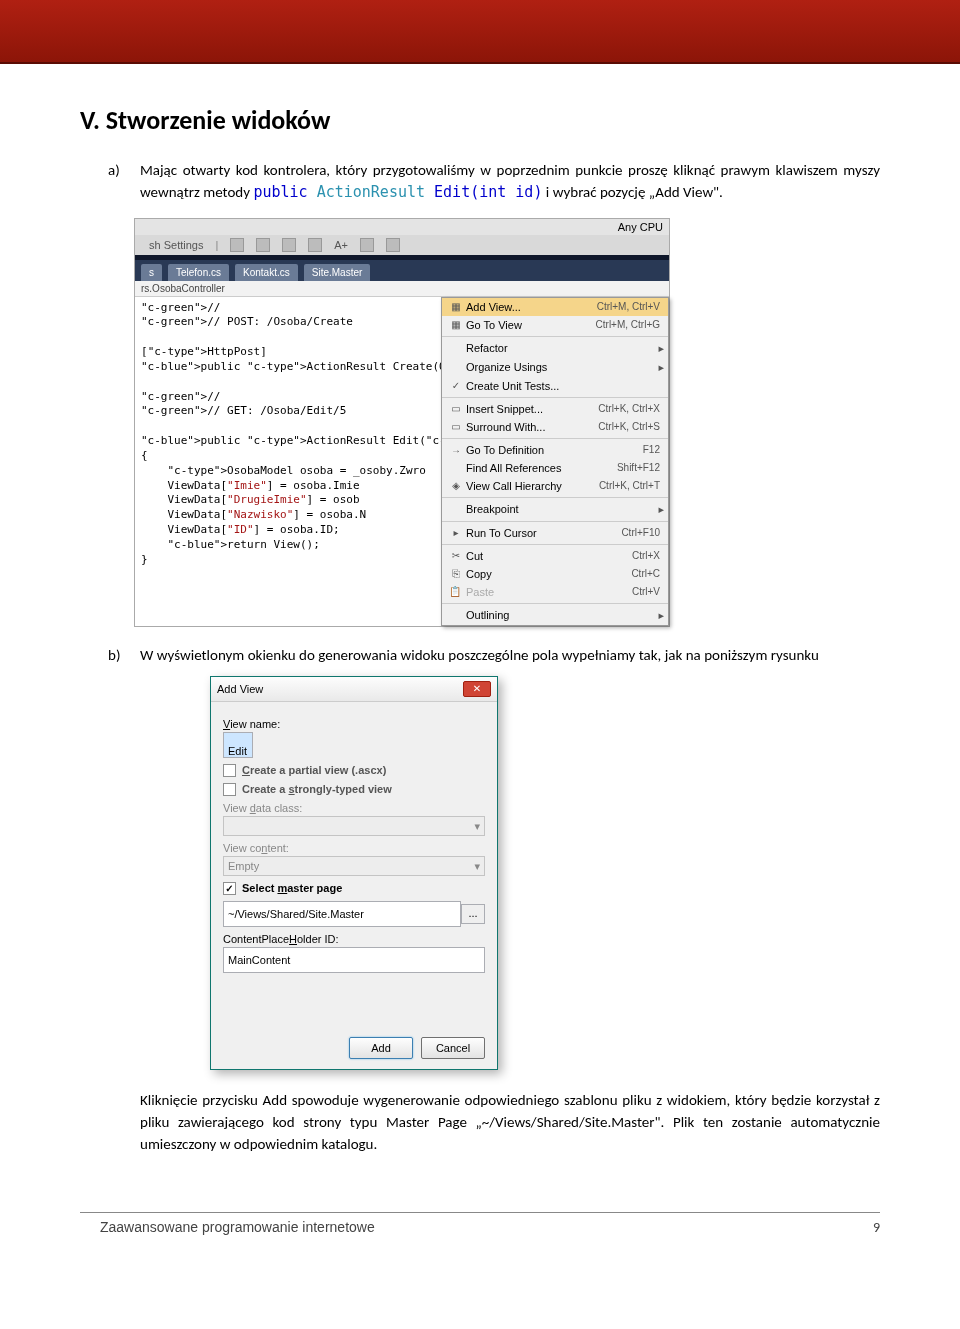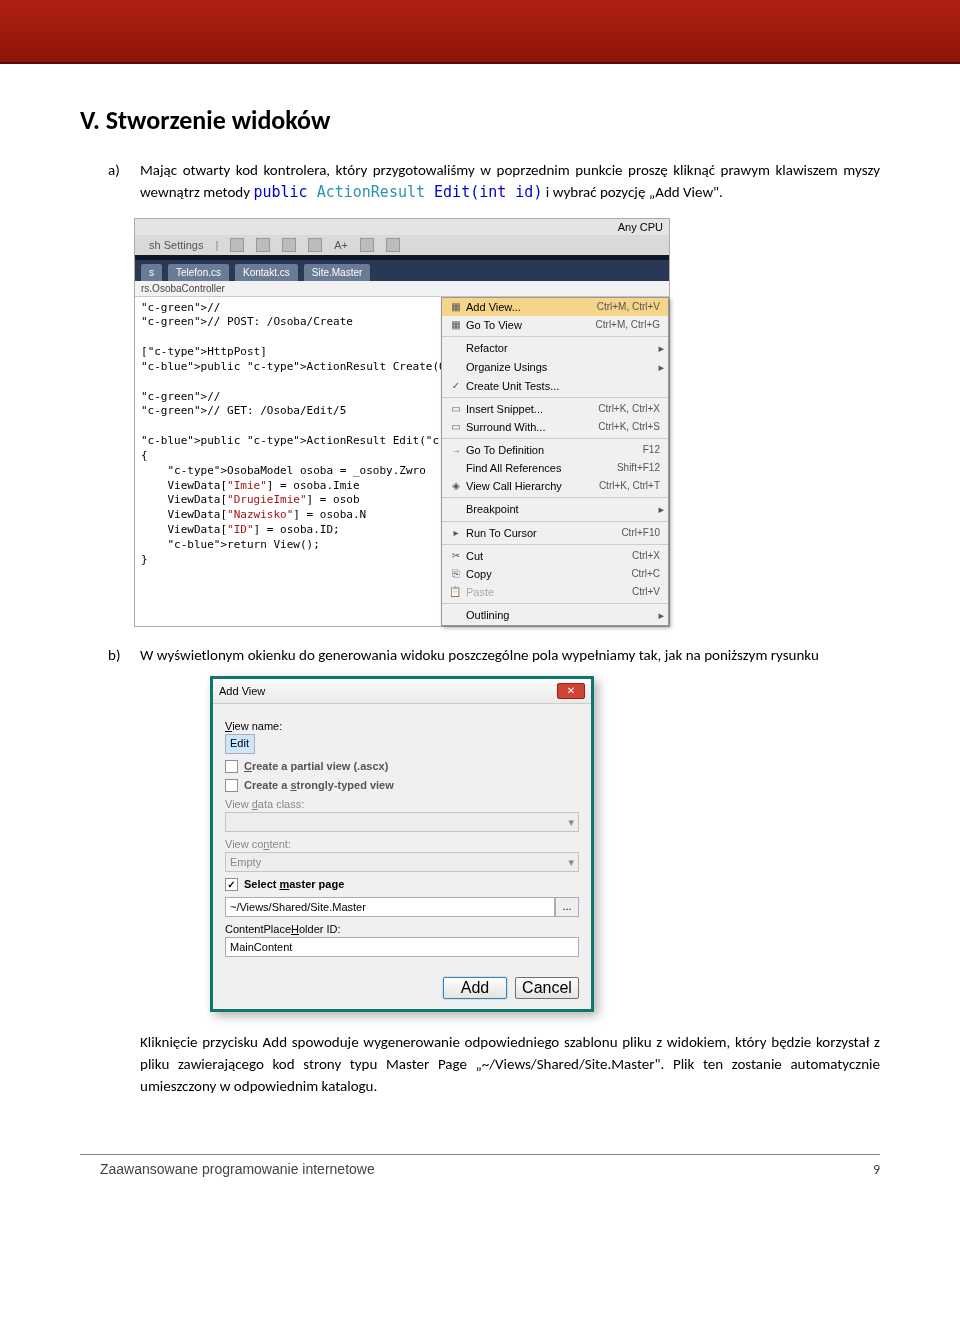--- a/index.html
+++ b/index.html
@@ -114,22 +114,22 @@
     color: #555;
     font-size: 10px;
   }
   .vs-menu .mi .lbl { flex: 1; }
   .vs-menu .mi .sc { color: #555; padding-right: 4px; font-size: 10px; }
   .vs-menu .mi .arr { color: #555; }
   .vs-menu hr { border: none; border-top: 1px solid #ccc; margin: 2px 0; }
   
   .dlg-wrap { margin: 10px 0 20px 130px; }
   .dlg {
-    width: 384px;
-    border: 3px solid #0f766e;
+    width: 288px;
+    border: 1px solid #0f766e;
     font-family: "Segoe UI", Tahoma, sans-serif;
     font-size: 11px;
     background: #f0f0f0;
     box-shadow: 4px 4px 10px rgba(0,0,0,0.3);
   }
   .dlg-title {
     display: flex;
     align-items: center;
     justify-content: space-between;
     background: linear-gradient(#fdfdfd, #e9e9e9);
@@ -145,56 +145,57 @@
     text-align: center;
     font-size: 10px;
     line-height: 14px;
   }
   .dlg-body { padding: 10px 12px; }
   .dlg-label { margin: 6px 0 2px; }
   .dlg-input {
     width: 100%;
     border: 1px solid #abadb3;
     background: #fff;
-    padding: 2px 4px;
+    padding: 12px 4px;
     font-size: 11px;
     height: 20px;
   }
   .dlg-input.sel { background: #cde6ff; color: #000; width: 30px; display: inline-block; }
   .dlg-check { display: flex; align-items: flex-start; gap: 6px; margin: 6px 0; color: #555; font-weight: bold; }
   .dlg-check.enabled { color: #000; }
   .dlg-check .box {
     width: 13px; height: 13px;
     border: 1px solid #8e8f8f; background: #fff;
     display: flex; align-items: center; justify-content: center;
     font-size: 10px;
   }
   .dlg-select {
     display: flex; justify-content: space-between; align-items: center;
     width: 100%; border: 1px solid #c4c4c4; background: #ededed;
     padding: 2px 4px; color: #888; height: 20px;
   }
-  .dlg-row { display: flex; gap: 0; }
+  .dlg-row { display: flex; gap: 0; align-items: center; }
   .dlg-row .dlg-input { flex: 1; }
   .dlg-dots {
     width: 24px; height: 20px;
     border: 1px solid #abadb3; background: #efefef;
     text-align: center; line-height: 16px;
   }
   .dlg-buttons {
     display: flex; justify-content: flex-end; gap: 8px;
     padding: 10px 12px;
   }
   .dlg-btn {
     min-width: 64px; height: 22px;
     border: 1px solid #707070;
     background: linear-gradient(#fefefe, #e3e3e3);
-    font-size: 16px;
+    font-size: 11px;
     text-align: center; line-height: 20px;
     border-radius: 2px;
+    margin-top: 44px;
   }
   .dlg-btn.primary { border: 1px solid #3c7fb1; box-shadow: 0 0 2px #6cb7e8; }
   .footer-line { border: none; border-top: 1px solid #888; margin: 30px 80px 6px; }
   .footer {
     display: flex;
     justify-content: space-between;
     padding: 0 80px 30px 100px;
     font-size: 14px;
     color: #444;
   }

